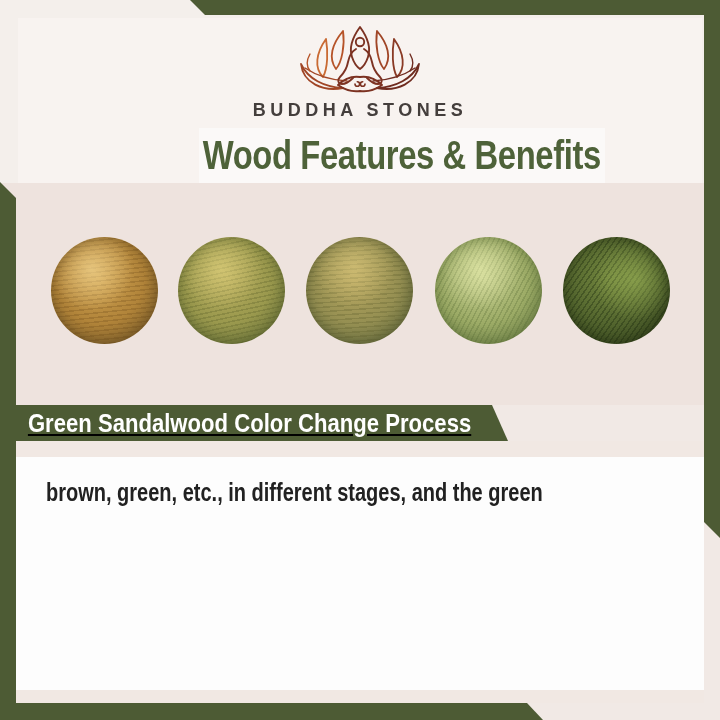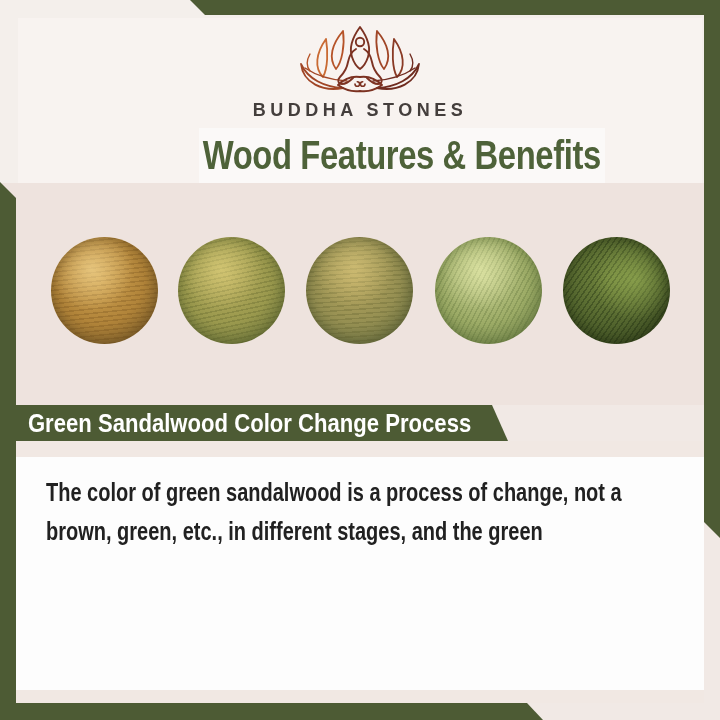--- a/index.html
+++ b/index.html
@@ -25,21 +25,21 @@
   .bg-bottom{left:16px;top:690px;width:688px;height:13px;background:#f1e8e3;}
   
   .bead{
     position:absolute;width:107px;height:107px;border-radius:50%;
     top:237px;
   }
   
   .banner{
     left:16px;top:405px;width:492px;height:36px;background:var(--banner-bg);
     clip-path:polygon(0 0,476px 0,492px 36px,0 36px);
-    display:flex;align-items:center;
+    display:flex;align-items:center;text-decoration:underline;
   }
   .banner .cond{
     transform:scaleX(.85);transform-origin:left center;white-space:nowrap;
     color:var(--banner-text);font-weight:bold;font-size:26px;padding-left:14px;
   }
   
   .panel{
     left:16px;top:457px;width:688px;height:233px;background:#fdfdfd;
     box-sizing:border-box;padding:16px 10px 0 30px;
   }
@@ -111,21 +111,20 @@
   <div class="abs bead" style="left: 178px; background: radial-gradient(circle at 40% 30%, rgba(230, 215, 130, 0.6) 0%, rgba(255, 255, 255, 0) 42%), repeating-linear-gradient(168deg, rgba(0, 0, 0, 0) 0px, rgba(0, 0, 0, 0) 3px, rgba(90, 95, 40, 0.3) 3px, rgba(90, 95, 40, 0.3) 4.5px), radial-gradient(circle at 45% 38%, rgb(182, 171, 92) 0%, rgb(153, 152, 77) 52%, rgb(103, 113, 59) 88%); box-shadow: rgba(60, 70, 25, 0.5) 0px 0px 14px inset;"></div>
   <div class="abs bead" style="left: 306px; background: radial-gradient(circle at 45% 28%, rgba(225, 205, 130, 0.55) 0%, rgba(255, 255, 255, 0) 42%), repeating-linear-gradient(176deg, rgba(0, 0, 0, 0) 0px, rgba(0, 0, 0, 0) 3px, rgba(95, 95, 45, 0.3) 3px, rgba(95, 95, 45, 0.3) 4.5px), radial-gradient(circle at 45% 38%, rgb(183, 166, 95) 0%, rgb(149, 143, 82) 52%, rgb(101, 109, 64) 88%); box-shadow: rgba(55, 60, 28, 0.5) 0px 0px 14px inset;"></div>
   <div class="abs bead" style="left: 435px; background: radial-gradient(circle at 42% 30%, rgba(235, 240, 175, 0.6) 0%, rgba(255, 255, 255, 0) 42%), repeating-linear-gradient(118deg, rgba(0, 0, 0, 0) 0px, rgba(0, 0, 0, 0) 3px, rgba(90, 110, 55, 0.3) 3px, rgba(90, 110, 55, 0.3) 4.5px), radial-gradient(circle at 45% 38%, rgb(194, 203, 140) 0%, rgb(156, 171, 102) 52%, rgb(109, 128, 72) 88%); box-shadow: rgba(70, 90, 40, 0.5) 0px 0px 14px inset;"></div>
   <div class="abs bead" style="left: 563px; background: radial-gradient(circle at 68% 40%, rgba(170, 195, 95, 0.5) 0%, rgba(255, 255, 255, 0) 42%), repeating-linear-gradient(125deg, rgba(0, 0, 0, 0) 0px, rgba(0, 0, 0, 0) 3px, rgba(25, 40, 12, 0.35) 3px, rgba(25, 40, 12, 0.35) 4.5px), radial-gradient(circle at 45% 38%, rgb(116, 136, 63) 0%, rgb(83, 101, 46) 52%, rgb(54, 69, 31) 88%); box-shadow: rgba(25, 35, 10, 0.6) 0px 0px 14px inset;"></div>
 
   <div class="abs banner">
     <span class="cond">Green Sandalwood Color Change Process</span>
   </div>
 
   <div class="abs panel">
-    <div class="para-line"><span class="cond">The color of green sandalwood is a process of change, not a</span></div>
     <div class="para-line"><span class="cond">brown, green, etc., in different stages, and the green</span></div>
   </div>
 
   <svg class="abs frame" width="720" height="720" viewBox="0 0 720 720">
     <polygon points="190,0 720,0 720,15 205,15"></polygon>
     <polygon points="704,15 720,15 720,538 704,522"></polygon>
     <polygon points="0,182 16,198 16,720 0,720"></polygon>
     <polygon points="0,703 527,703 543,720 0,720"></polygon>
   </svg>
 

